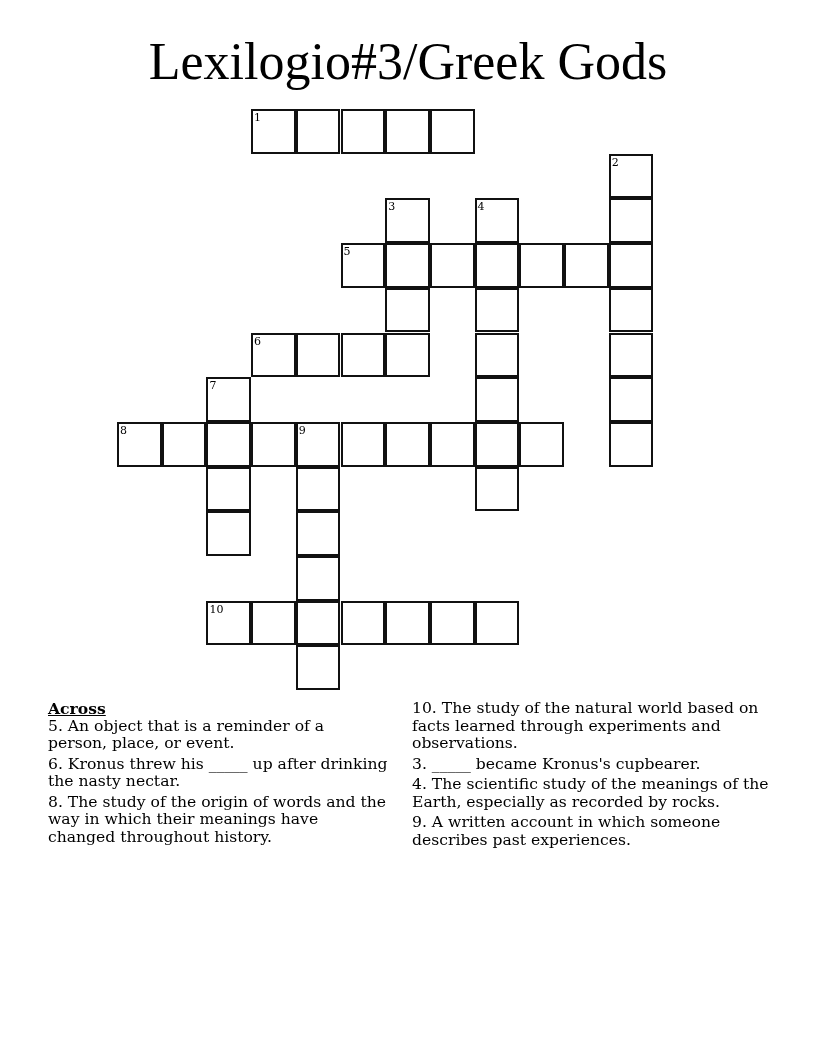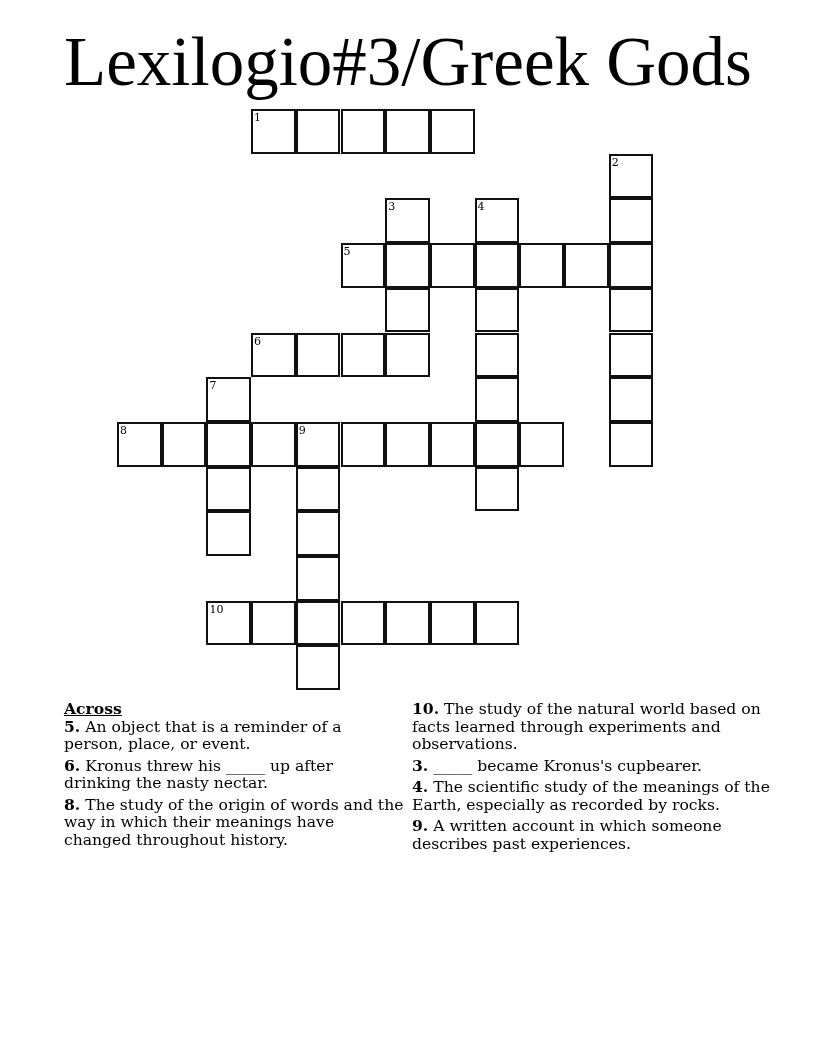--- a/index.html
+++ b/index.html
@@ -1,26 +1,26 @@
 <!DOCTYPE html>
 <html><head>
   <meta charset="utf-8">
   <style>
     html, body { margin: 0; padding: 0; background: #ffffff; }
     body { width: 816px; height: 1056px; position: relative; overflow: hidden; font-family: "DejaVu Serif", "Liberation Serif", serif; color: #000; }
-    .title { position: absolute; left: 0; top: 30px; width: 816px; text-align: center; font-family: "Liberation Serif", "DejaVu Serif", serif; font-size: 69px; line-height: 64px; font-weight: normal; margin: 0; }
+    .title { position: absolute; left: 0; top: 30px; width: 816px; text-align: center; font-family: "Liberation Serif", "DejaVu Serif", serif; font-size: 52px; line-height: 64px; font-weight: normal; margin: 0; }
     .grid { position: absolute; left: 0; top: 0; width: 816px; height: 700px; }
     .cell { position: absolute; width: 44.7px; height: 44.7px; box-sizing: border-box; border: 2px solid #111; background: #fff; margin-left: -1px; margin-top: -1px; }
     .cell .num { position: absolute; left: 1px; top: 0px; font-family: "DejaVu Serif", serif; font-size: 11px; line-height: 13px; }
     .clues { position: absolute; top: 700px; font-family: "DejaVu Serif", "Liberation Serif", serif; font-size: 15.6px; line-height: 17.5px; }
-    .clues.left { left: 48px; width: 340px; margin-left: 16px; }
+    .clues.left { left: 48px; width: 340px; }
     .clues.right { left: 412px; width: 360px; }
     .heading { font-weight: bold; text-decoration: underline; margin: 0; }
     .clue { margin: 0 0 3px 0; }
-    .clue .n { font-weight: bold; }
+    .clue .n { font-weight: normal; }
   </style>
 </head>
 <body>
 
 <h1 class="title">Lexilogio#3/Greek Gods</h1>
 
 <div class="grid" id="grid">
     <div class="cell" style="left: 252.1px; top: 110px;">
       <span class="num">1</span>
     </div>

